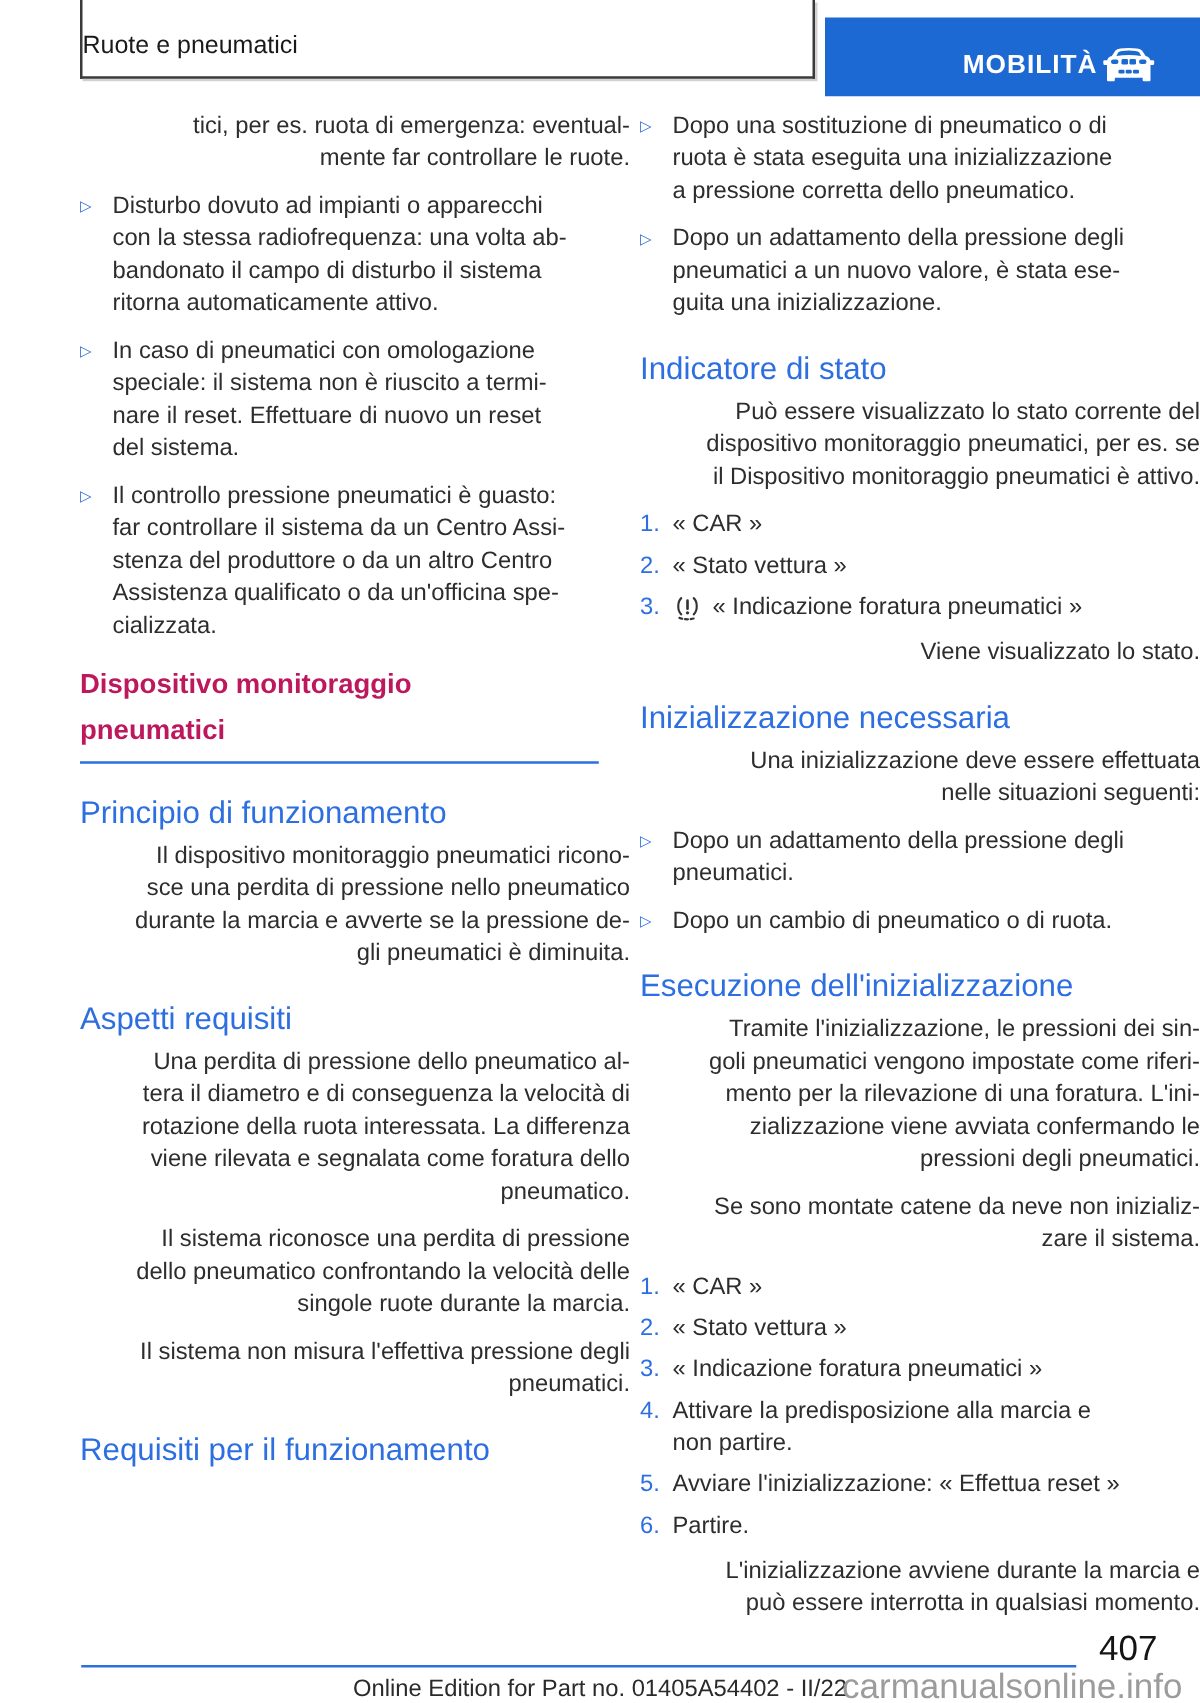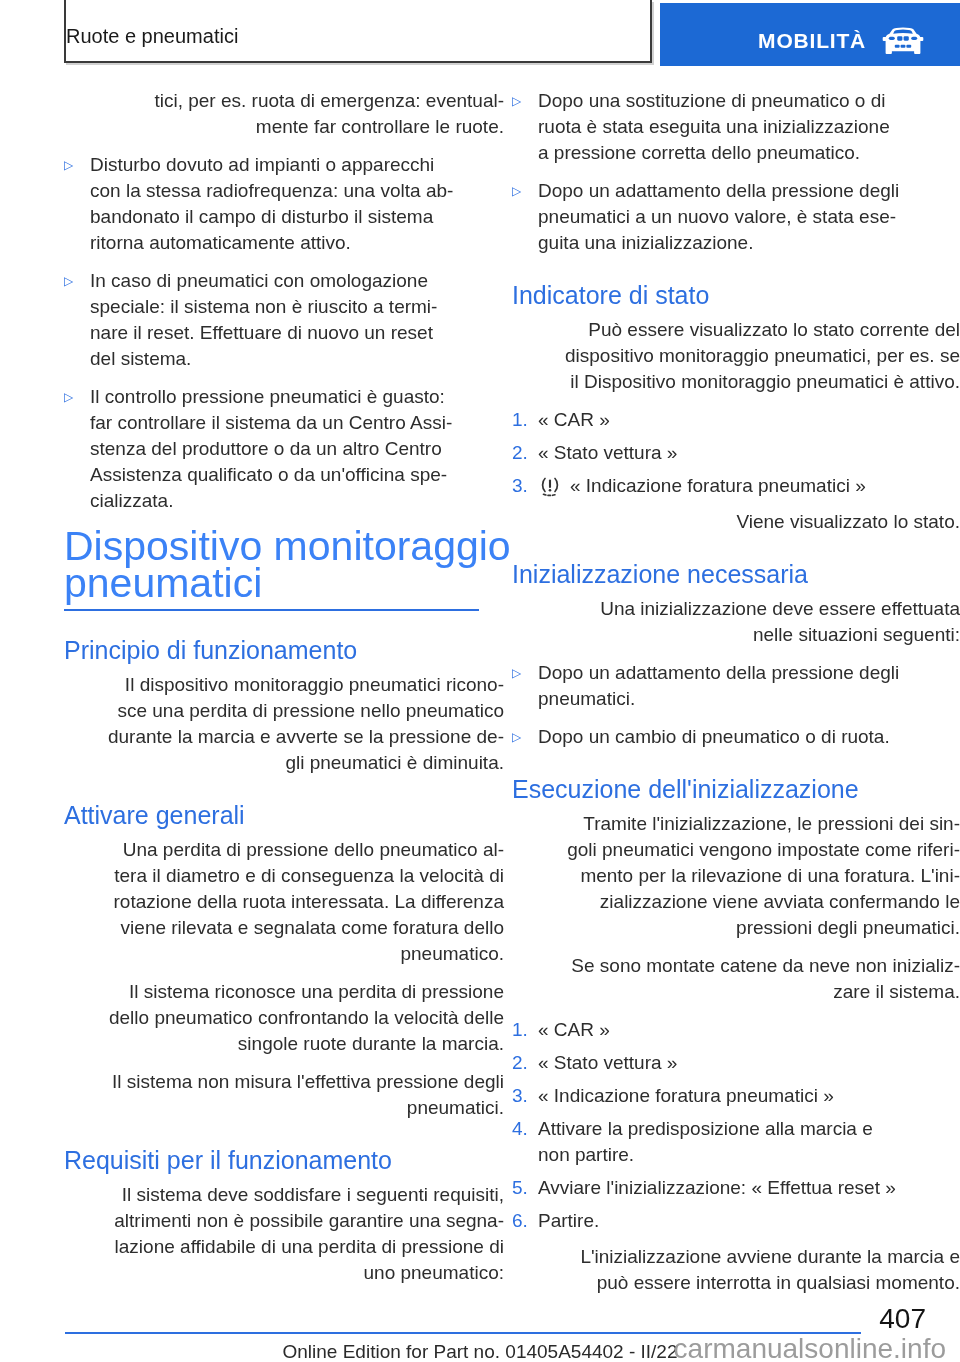--- a/index.html
+++ b/index.html
@@ -12,39 +12,39 @@
   
   .header-box {
     position:absolute; left:64px; top:0; width:588px; height:63px;
     box-sizing:border-box; background:#fff;
     border:2px solid #3a3a3a; border-top:none;
     box-shadow:2px 2px 0 rgba(0,0,0,0.18);
     display:flex; align-items:center; justify-content:flex-start;
     padding:12px 16px 0 0; font-size:20px; color:#1a1a1a;
   }
   .header-tab {
-    position:absolute; left:660px; top:3px; width:300px; height:63px;
+    position:absolute; left:660px; top:14px; width:300px; height:63px;
     box-sizing:border-box;
     display:flex; align-items:center; justify-content:flex-end;
-    gap:16px; padding:12px 36px 0 0;
+    gap:4px; padding:12px 36px 0 0;
     color:#ffffff; font-size:21px; font-weight:bold; letter-spacing:0.8px;
   }
   .header-tab svg { display:block; }
 
   
   .col { position:absolute; top:88px; }
   .col-left  { left:64px;  width:440px; }
   .col-right { left:512px; width:448px; }
 
   .body-p { font-size:19px; line-height:26px; margin:0 0 12px 0; white-space:pre; color:#2d2d2d;text-align:right; }
   .indented { margin-left:26px; }
 
   h2.chapter {
-    font-size:41px; line-height:37px; font-weight:400;
-    color:#3b82f6; margin:14px 0 0 0; white-space:pre;
+    font-size:22px; line-height:37px; font-weight:700;
+    color:#be185d; margin:14px 0 0 0; white-space:pre;
   }
   .chapter-rule { width:415px; height:2px; background:#2d6fe0; margin:7px 0 0 0; }
 
   h3.section {
     font-size:25px; line-height:30px; font-weight:400;
     color:#2d6fe0; margin:24px 0 7px 0; white-space:pre;
   }
 
   ul.bullets { list-style:none; margin:6px 0 0 0; padding:0; }
   ul.bullets li { display:flex; margin:0 0 12px 0; }
@@ -129,37 +129,33 @@
     <h2 class="chapter">Dispositivo monitoraggio
 pneumatici</h2>
     <div class="chapter-rule"></div>
 
     <h3 class="section">Principio di funzionamento</h3>
     <p class="body-p">Il dispositivo monitoraggio pneumatici ricono-
 sce una perdita di pressione nello pneumatico
 durante la marcia e avverte se la pressione de-
 gli pneumatici è diminuita.</p>
 
-    <h3 class="section">Attivare generali</h3>
+    <h3 class="section">Aspetti requisiti</h3>
     <p class="body-p">Una perdita di pressione dello pneumatico al-
 tera il diametro e di conseguenza la velocità di
 rotazione della ruota interessata. La differenza
 viene rilevata e segnalata come foratura dello
 pneumatico.</p>
     <p class="body-p">Il sistema riconosce una perdita di pressione
 dello pneumatico confrontando la velocità delle
 singole ruote durante la marcia.</p>
     <p class="body-p">Il sistema non misura l'effettiva pressione degli
 pneumatici.</p>
 
     <h3 class="section">Requisiti per il funzionamento</h3>
-    <p class="body-p">Il sistema deve soddisfare i seguenti requisiti,
-altrimenti non è possibile garantire una segna-
-lazione affidabile di una perdita di pressione di
-uno pneumatico:</p>
   </div>
 
   <div class="col col-right">
     <ul class="bullets" style="margin-top:0;">
       <li>
         <span class="tri">▷</span>
         <span class="li-txt">Dopo una sostituzione di pneumatico o di
 ruota è stata eseguita una inizializzazione
 a pressione corretta dello pneumatico.</span>
       </li>

